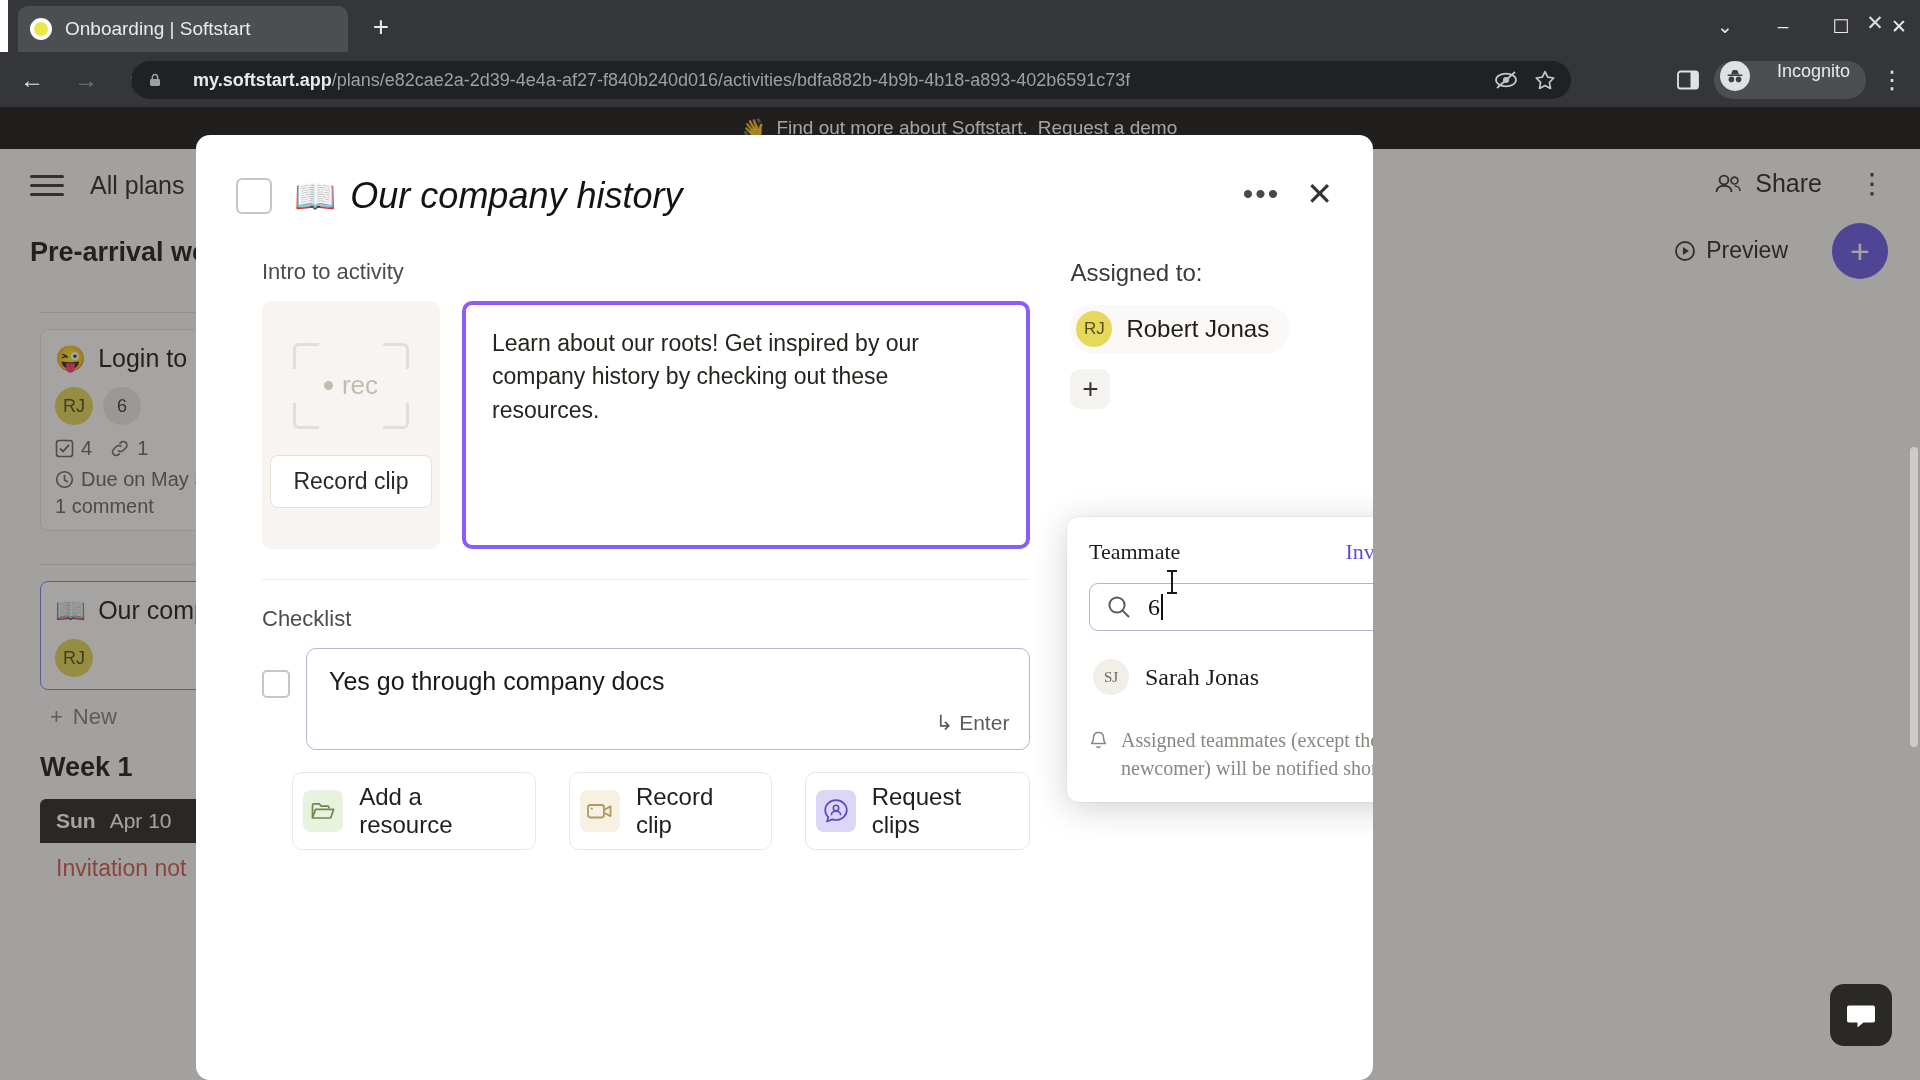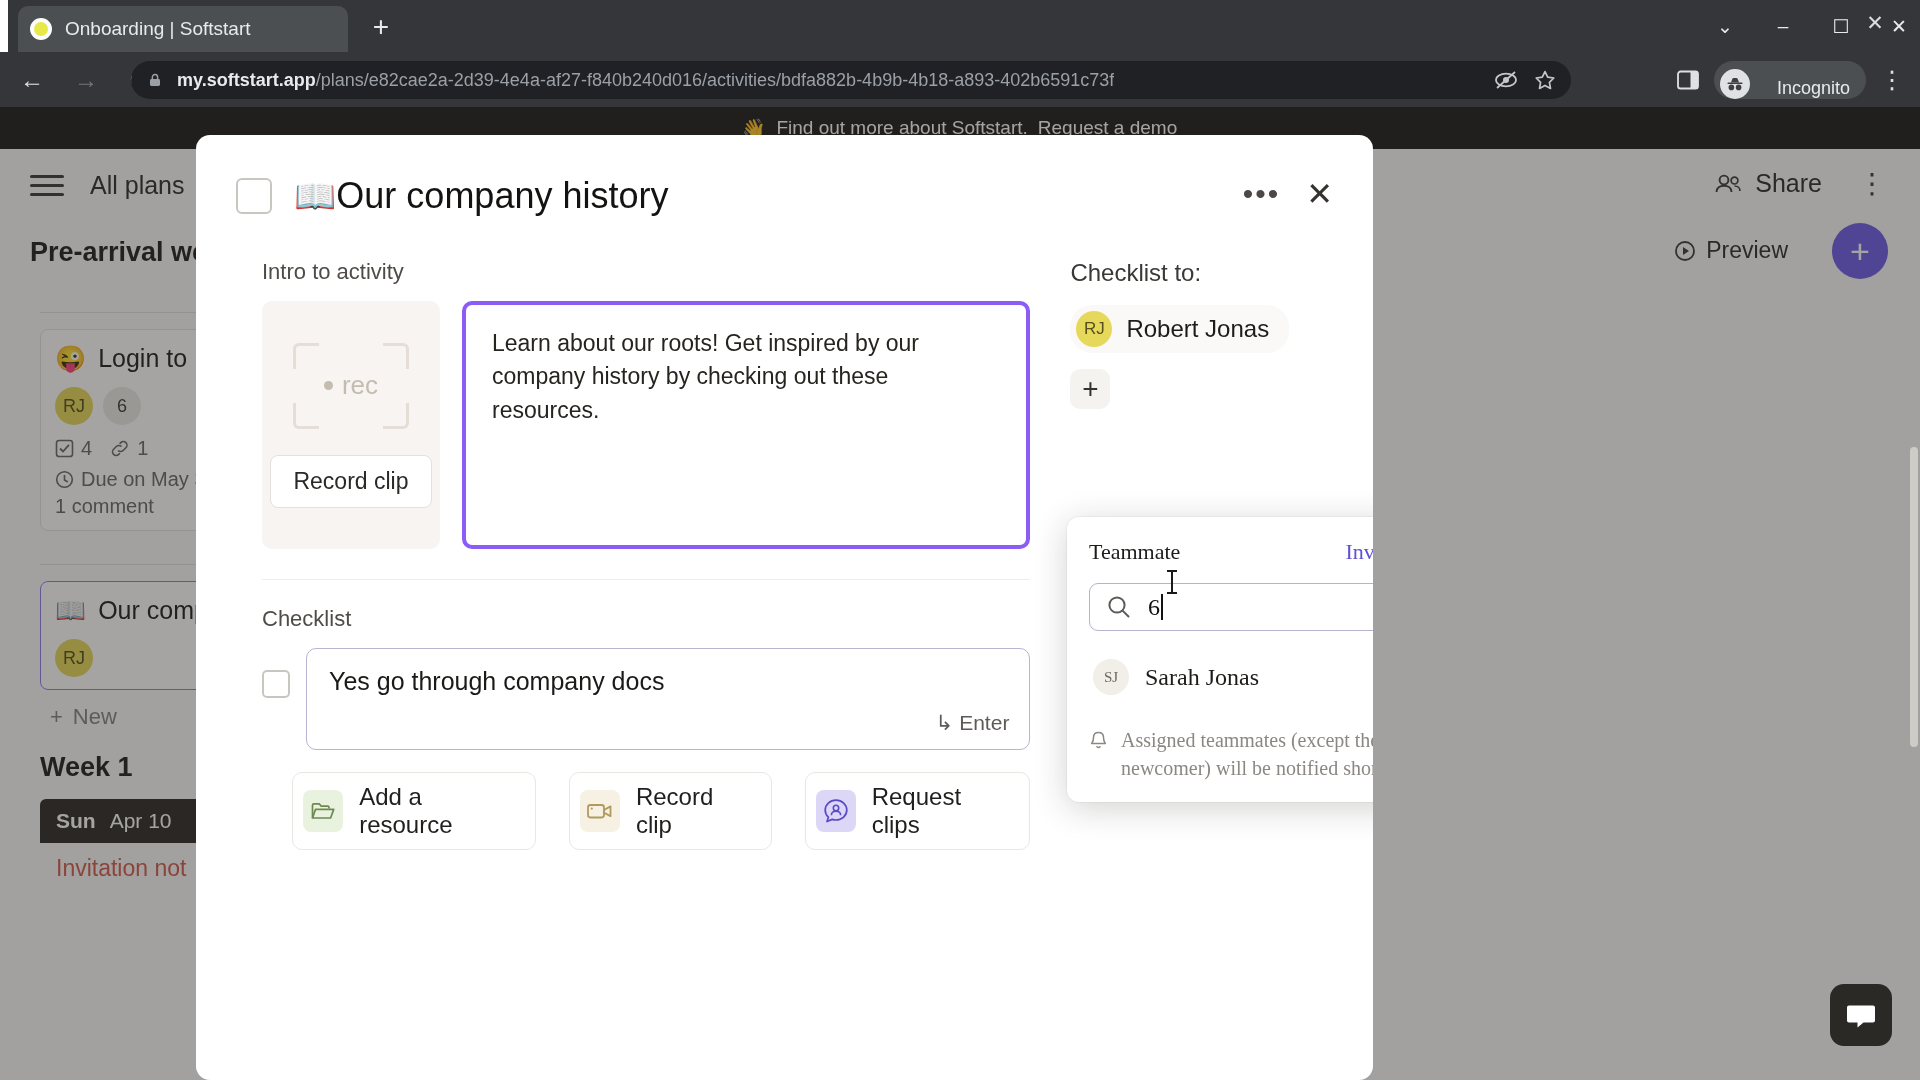--- a/index.html
+++ b/index.html
@@ -57,37 +57,37 @@
     display: flex; align-items: center; justify-content: center;
   }
   .nav-btn.disabled { color: #737679; }
   .omnibox {
     position: absolute; left: 131px; top: 9px;
     width: 1440px; height: 38px; background: #202124;
     border-radius: 19px; display: flex; align-items: center;
     padding: 0 16px;
   }
   .lock-icon { width: 16px; height: 16px; flex: 0 0 auto; margin-right: 14px; }
-  .url-text { font-size: 18px; white-space: nowrap; overflow: hidden; }
+  .url-text { font-size: 18px; white-space: nowrap; overflow: hidden; margin-left: 16px; }
   .url-host { color: #e8eaed; font-weight: bold; }
   .url-path { color: #9aa0a6; }
   .omni-right {
     position: absolute; right: 14px; top: 0; height: 38px;
     display: flex; align-items: center; gap: 14px;
   }
   .tb-right {
     position: absolute; right: 8px; top: 9px; height: 38px;
     display: flex; align-items: center; gap: 6px;
   }
   .tb-icon {
     width: 40px; height: 38px; color: #dfe1e5;
     display: flex; align-items: center; justify-content: center;
   }
   .incognito-chip {
-    display: flex; align-items: flex-end; gap: 27px;
+    display: flex; align-items: flex-start; gap: 27px;
     height: 38px; padding: 0 16px 0 6px; border-radius: 19px;
     background: #4c4f52; color: #e8eaed; font-size: 18px;
   }
   .incog-avatar {
     width: 30px; height: 30px; border-radius: 50%;
     background: #dfe1e5; display: flex; align-items: center;
     justify-content: center;
   }
 
   
@@ -206,21 +206,21 @@
   .modal-head {
     position: relative; padding: 40px 40px 0 40px;
     display: flex; align-items: center;
   }
   .title-check {
     width: 36px; height: 36px; border: 2px solid #c9c5c0;
     border-radius: 6px; flex: 0 0 auto;
   }
   .title-emoji { font-size: 34px; margin-left: 22px; }
   .modal-title {
-    font-size: 36px; color: #141312; font-weight: normal;
+    font-size: 36px; color: #141312; margin-left: 14px; font-weight: normal; font-style: italic;
   }
   .head-actions {
     position: absolute; right: 40px; top: 42px;
     display: flex; align-items: center; gap: 26px;
   }
   .dots { font-size: 30px; color: #4b4845; letter-spacing: 2px; }
   .xmark { font-size: 32px; color: #35332f; line-height: 1; }
 
   .modal-body { display: flex; padding: 42px 40px 0 40px; gap: 0; }
   .col-left { width: 790px; margin-left: 26px; }
@@ -623,21 +623,21 @@
                 <circle cx="13" cy="10" r="2.7" fill="none" stroke="#5a49c4" stroke-width="1.6"></circle>
                 <path d="M8.4 17.2c0-2.6 2.1-4 4.6-4s4.6 1.4 4.6 4" fill="none" stroke="#5a49c4" stroke-width="1.6"></path>
               </svg>
             </span>
             <span>Request clips</span>
           </div>
         </div>
       </div>
 
       <div class="col-right">
-        <div class="right-label">Checklist to:</div>
+        <div class="right-label">Assigned to:</div>
         <div style="margin-top:18px;">
           <div class="assign-chip">
             <div class="av-lg" style="background:#e6d85a;color:#55501c;">RJ</div>
             <span>Robert Jonas</span>
           </div>
         </div>
         <div class="plus-chip">+</div>
 
         <div style="margin-top:170px;">
           <div class="right-label">Contact</div>

